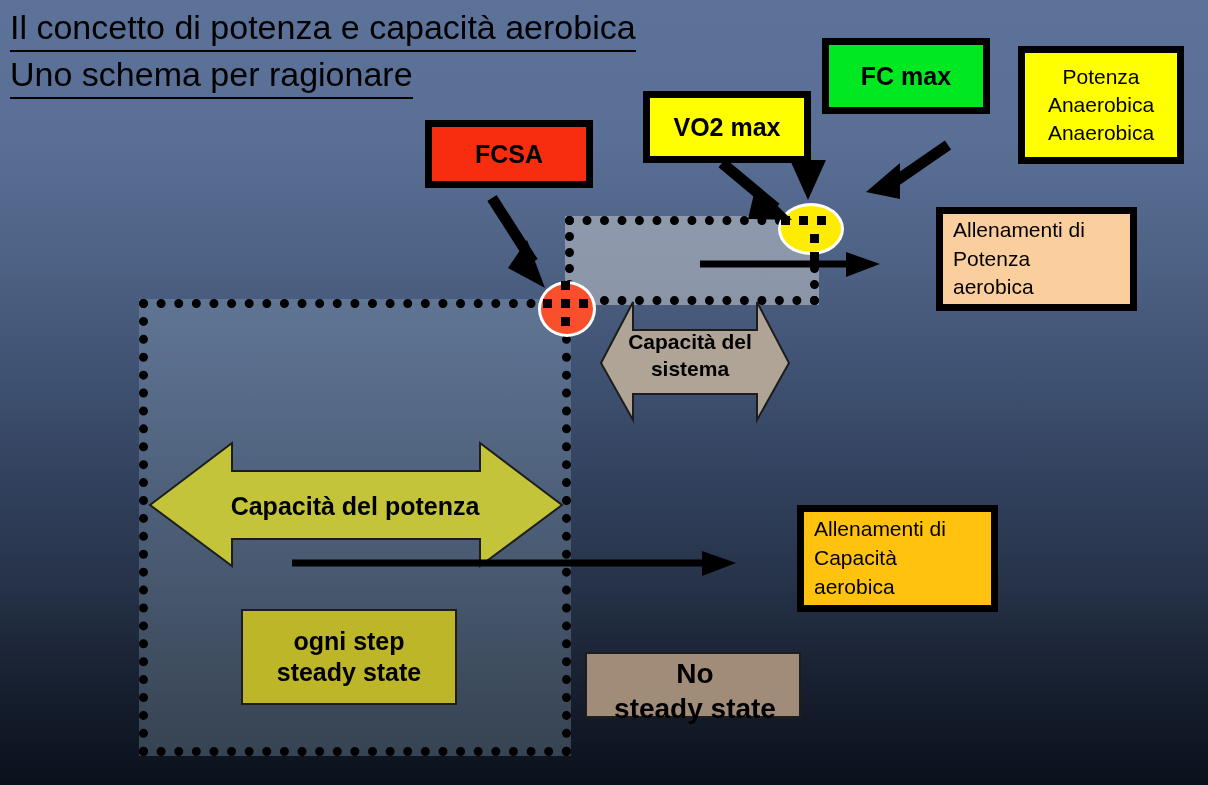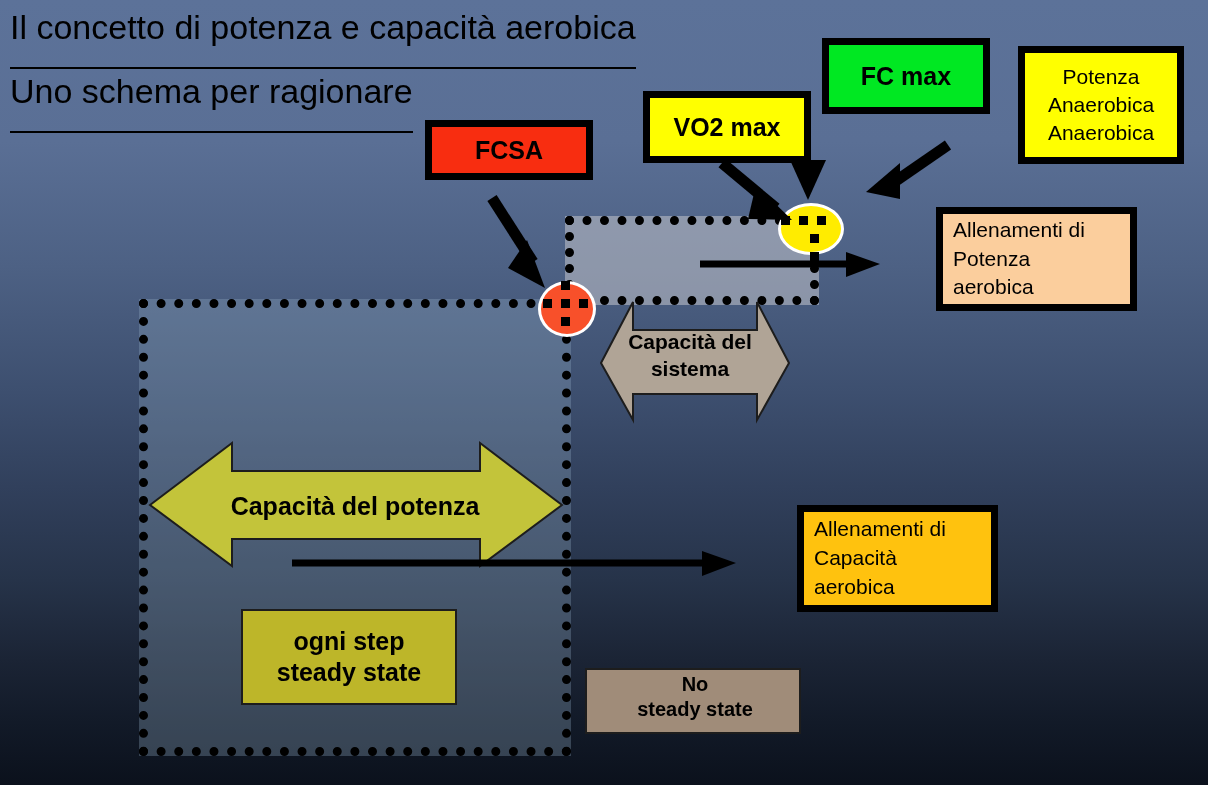--- a/index.html
+++ b/index.html
@@ -32,21 +32,21 @@
     top: 6px;
     width: 800px;
     color: #000;
     font-size: 34px;
     line-height: 1.27;
     letter-spacing: 0px;
   }
   #title-block .tline {
     display: inline-block;
     border-bottom: 2px solid #000;
-    padding-bottom: 18px;
+    padding-bottom: 1px;
   }
   #title-block .tl2 { margin-top: 1px; }
 
   
   .tbox {
     position: absolute;
     border: 7px solid #000;
     box-sizing: border-box;
     display: flex;
     align-items: center;
@@ -54,21 +54,21 @@
     text-align: center;
     color: #000;
     margin-left: 44px;
   }
   .tbox.left-align {
     justify-content: flex-start;
     text-align: left;
   }
 
   #box-fcsa {
-    left: 381px; top: 120px; width: 168px; height: 60px;
+    left: 381px; top: 120px; width: 168px; height: 68px;
     background: #f82d10;
     font-size: 25px; font-weight: bold;
   }
   #box-vo2 {
     left: 599px; top: 91px; width: 168px; height: 72px;
     background: #ffff00;
     font-size: 25px; font-weight: bold;
   }
   #box-fcmax {
     left: 778px; top: 38px; width: 168px; height: 76px;
@@ -106,23 +106,22 @@
     color: #000;
   }
   #box-ogni-step {
     left: 241px; top: 609px; width: 216px; height: 96px;
     background: #bdb629;
     font-size: 25px; font-weight: bold; line-height: 1.25;
   }
   #box-no-steady {
     left: 585px; top: 652px; width: 216px; height: 66px;
     background: #a08c79;
-    font-size: 20px; font-weight: bold; line-height: 1.25;
+    font-size: 28px; font-weight: bold; line-height: 1.25;
     overflow: visible;
-    margin-top: 16px;
   }
   #box-no-steady .overflow-text {
     position: absolute;
     left: 0; top: 2px; width: 216px;
   }
 
   
   .dotbox {
     position: absolute;
     box-sizing: border-box;

